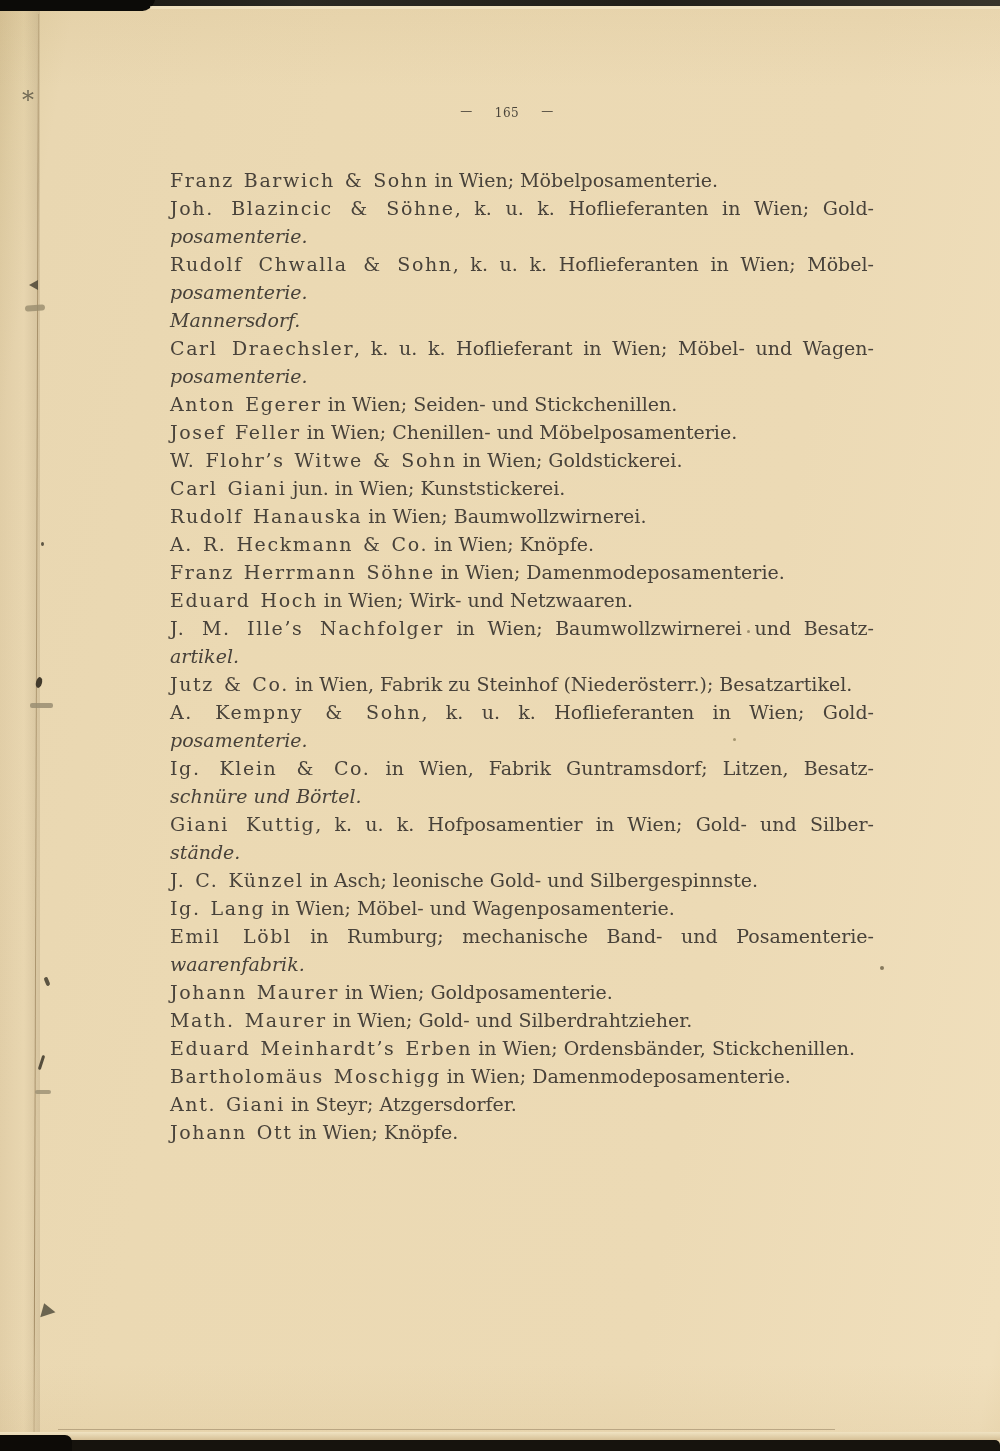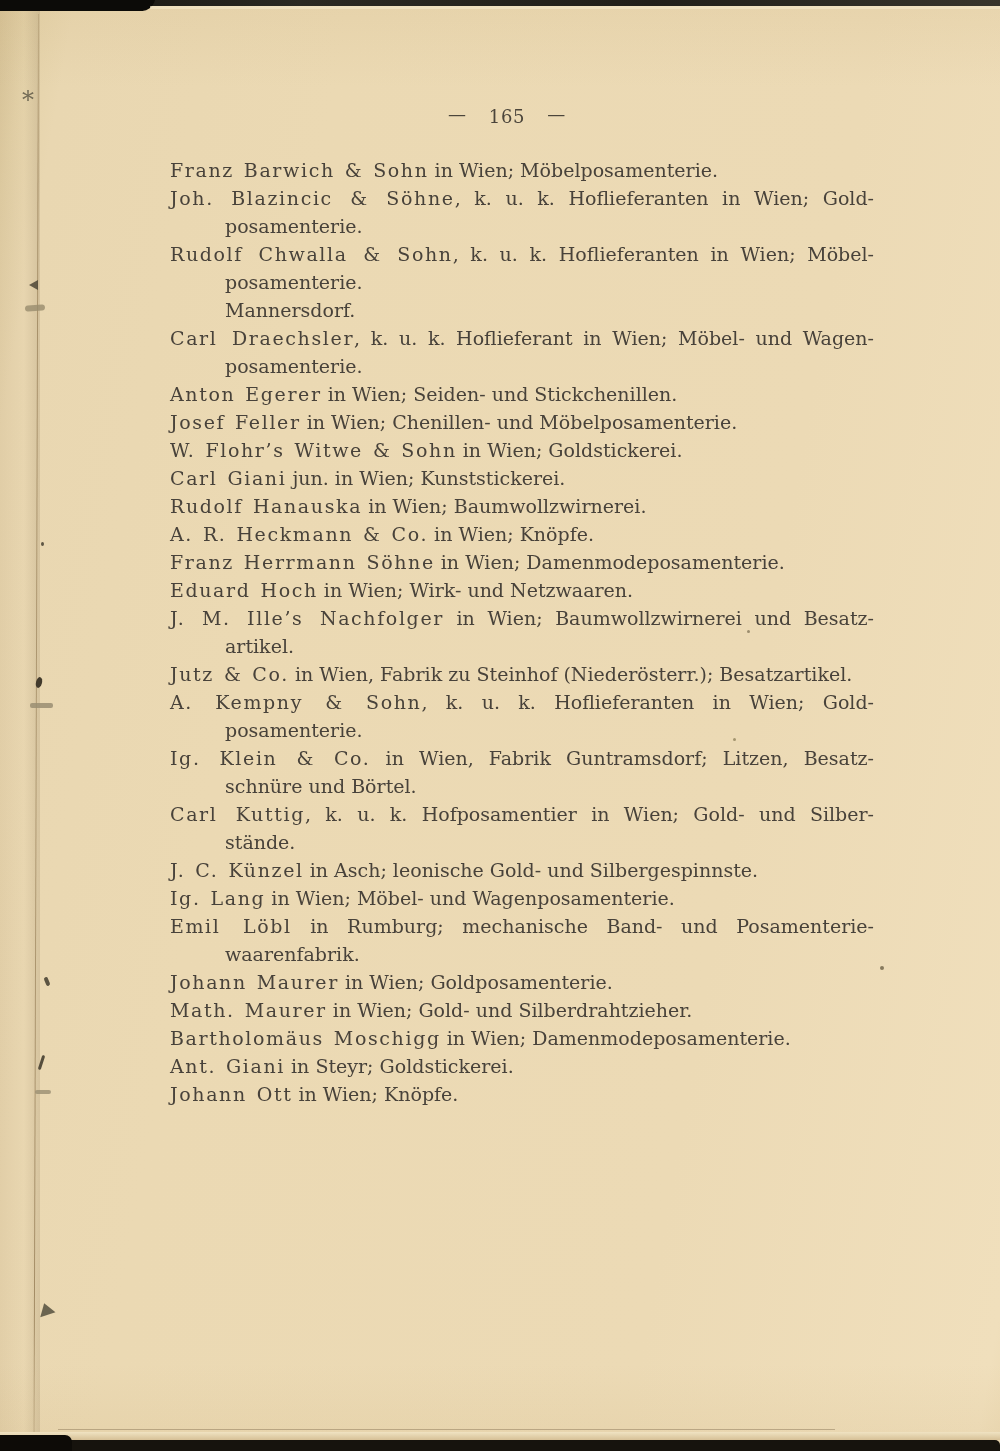--- a/index.html
+++ b/index.html
@@ -44,30 +44,30 @@
   .a-tick{left:45px;top:977px;width:4px;height:9px;background:#5c5442;border-radius:2px;transform:rotate(-22deg);}
   .a-slash{left:40px;top:1055px;width:3px;height:15px;background:#564e3d;border-radius:2px;transform:rotate(18deg);}
   .a-dash2{left:35px;top:1090px;width:16px;height:4px;background:#9a8e72;border-radius:2px;opacity:.8;}
   .a-tri{left:38px;top:1303px;width:0;height:0;border-left:8px solid transparent;border-right:8px solid transparent;border-bottom:12px solid #55503e;opacity:.85;transform:rotate(-18deg);}
   .a-speck1{left:880px;top:966px;width:4px;height:4px;border-radius:50%;background:#877a5e;}
   .a-speck2{left:747px;top:630px;width:3px;height:3px;border-radius:50%;background:#9b8d6e;}
   .a-speck3{left:733px;top:738px;width:3px;height:3px;border-radius:50%;background:#a3956f;}
   
   .pagenum{
     position:absolute;left:157px;top:106px;width:700px;text-align:center;
-    color:#4b453b;font-size:18px;letter-spacing:.04em;
+    color:#4b453b;font-size:12px;letter-spacing:.04em;
   }
   .pagenum .dash{margin:0 22px;position:relative;top:-2px;}
   .entries{
-    position:absolute;left:170px;top:156px;width:704px;
+    position:absolute;left:170px;top:166px;width:704px;
     color:#48423a;font-size:19px;
   }
   .line{line-height:28px;white-space:nowrap;}
   .line.j{white-space:normal;text-align:justify;text-align-last:justify;}
-  .line.cont{margin-left:55px;}
+  .line.cont{font-style:italic;}
   .nm{letter-spacing:.085em;word-spacing:.12em;}
 </style>
 </head>
 <body>
 
 <div class="scan">
   <div class="paper"></div>
   <div class="gutter-shade"></div>
   <div class="gutter-line"></div>
 
@@ -141,44 +141,47 @@
       </div>
       <div>
         <div class="line first j"><span class="nm">A. Kempny &amp; Sohn</span><span>, k. u. k. Hoflieferanten in Wien; Gold-</span></div>
         <div class="line cont">posamenterie.</div>
       </div>
       <div>
         <div class="line first j"><span class="nm">Ig. Klein &amp; Co.</span><span> in Wien, Fabrik Guntramsdorf; Litzen, Besatz-</span></div>
         <div class="line cont">schnüre und Börtel.</div>
       </div>
       <div>
-        <div class="line first j"><span class="nm">Carl Kuttig</span><span>, k. u. k. Hofposamentier in Wien; Gold- und Silber-</span></div>
+        <div class="line first j"><span class="nm">Giani Kuttig</span><span>, k. u. k. Hofposamentier in Wien; Gold- und Silber-</span></div>
         <div class="line cont">stände.</div>
       </div>
       <div>
         <div class="line first"><span class="nm">J. C. Künzel</span><span> in Asch; leonische Gold- und Silbergespinnste.</span></div>
       </div>
       <div>
         <div class="line first"><span class="nm">Ig. Lang</span><span> in Wien; Möbel- und Wagenposamenterie.</span></div>
       </div>
       <div>
         <div class="line first j"><span class="nm">Emil Löbl</span><span> in Rumburg; mechanische Band- und Posamenterie-</span></div>
         <div class="line cont">waarenfabrik.</div>
       </div>
       <div>
         <div class="line first"><span class="nm">Johann Maurer</span><span> in Wien; Goldposamenterie.</span></div>
       </div>
       <div>
         <div class="line first"><span class="nm">Math. Maurer</span><span> in Wien; Gold- und Silberdrahtzieher.</span></div>
       </div>
       <div>
+        <div class="line first"><span class="nm">Eduard Meinhardt’s Erben</span><span> in Wien; Ordensbänder, Stickchenillen.</span></div>
+      </div>
+      <div>
         <div class="line first"><span class="nm">Bartholomäus Moschigg</span><span> in Wien; Damenmodeposamenterie.</span></div>
       </div>
       <div>
-        <div class="line first"><span class="nm">Ant. Giani</span><span> in Steyr; Goldstickerei.</span></div>
+        <div class="line first"><span class="nm">Ant. Giani</span><span> in Steyr; Atzgersdorfer.</span></div>
       </div>
       <div>
         <div class="line first"><span class="nm">Johann Ott</span><span> in Wien; Knöpfe.</span></div>
       </div>
     </div>
 
   <div class="top-black"></div>
   <div class="top-black-left"></div>
   <div class="top-edge-light"></div>
   <div class="bottom-crease"></div>

